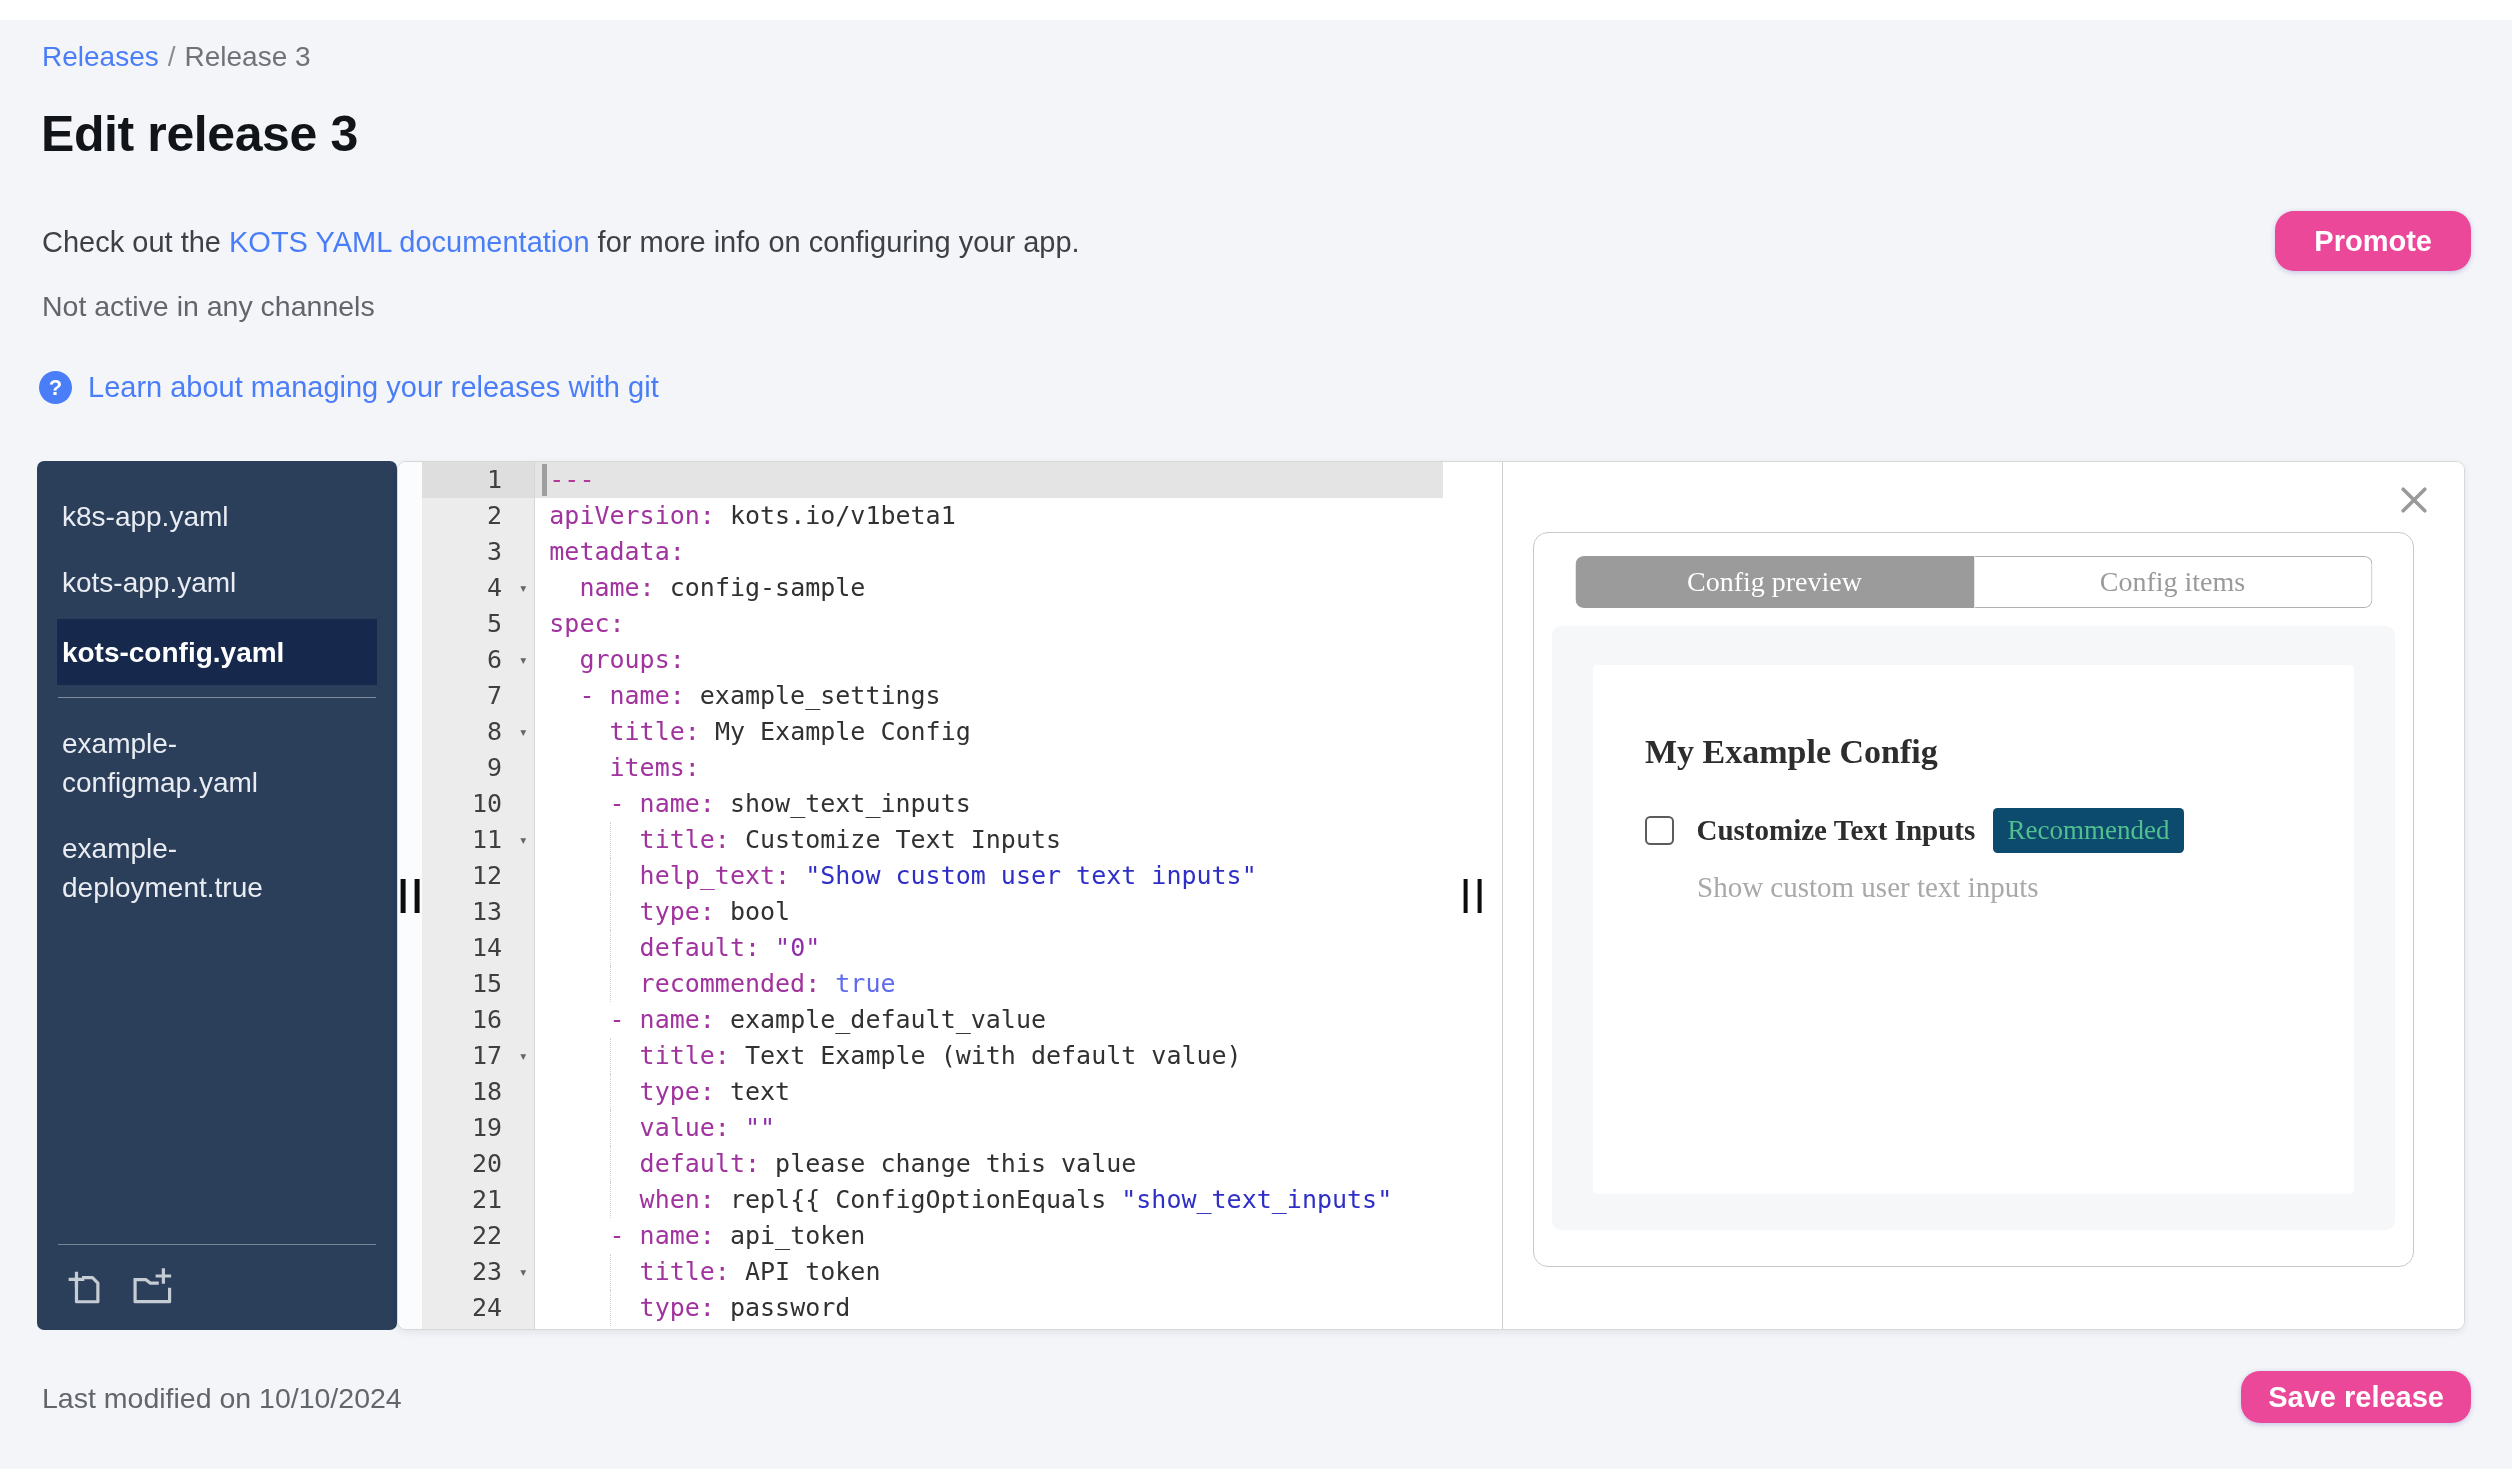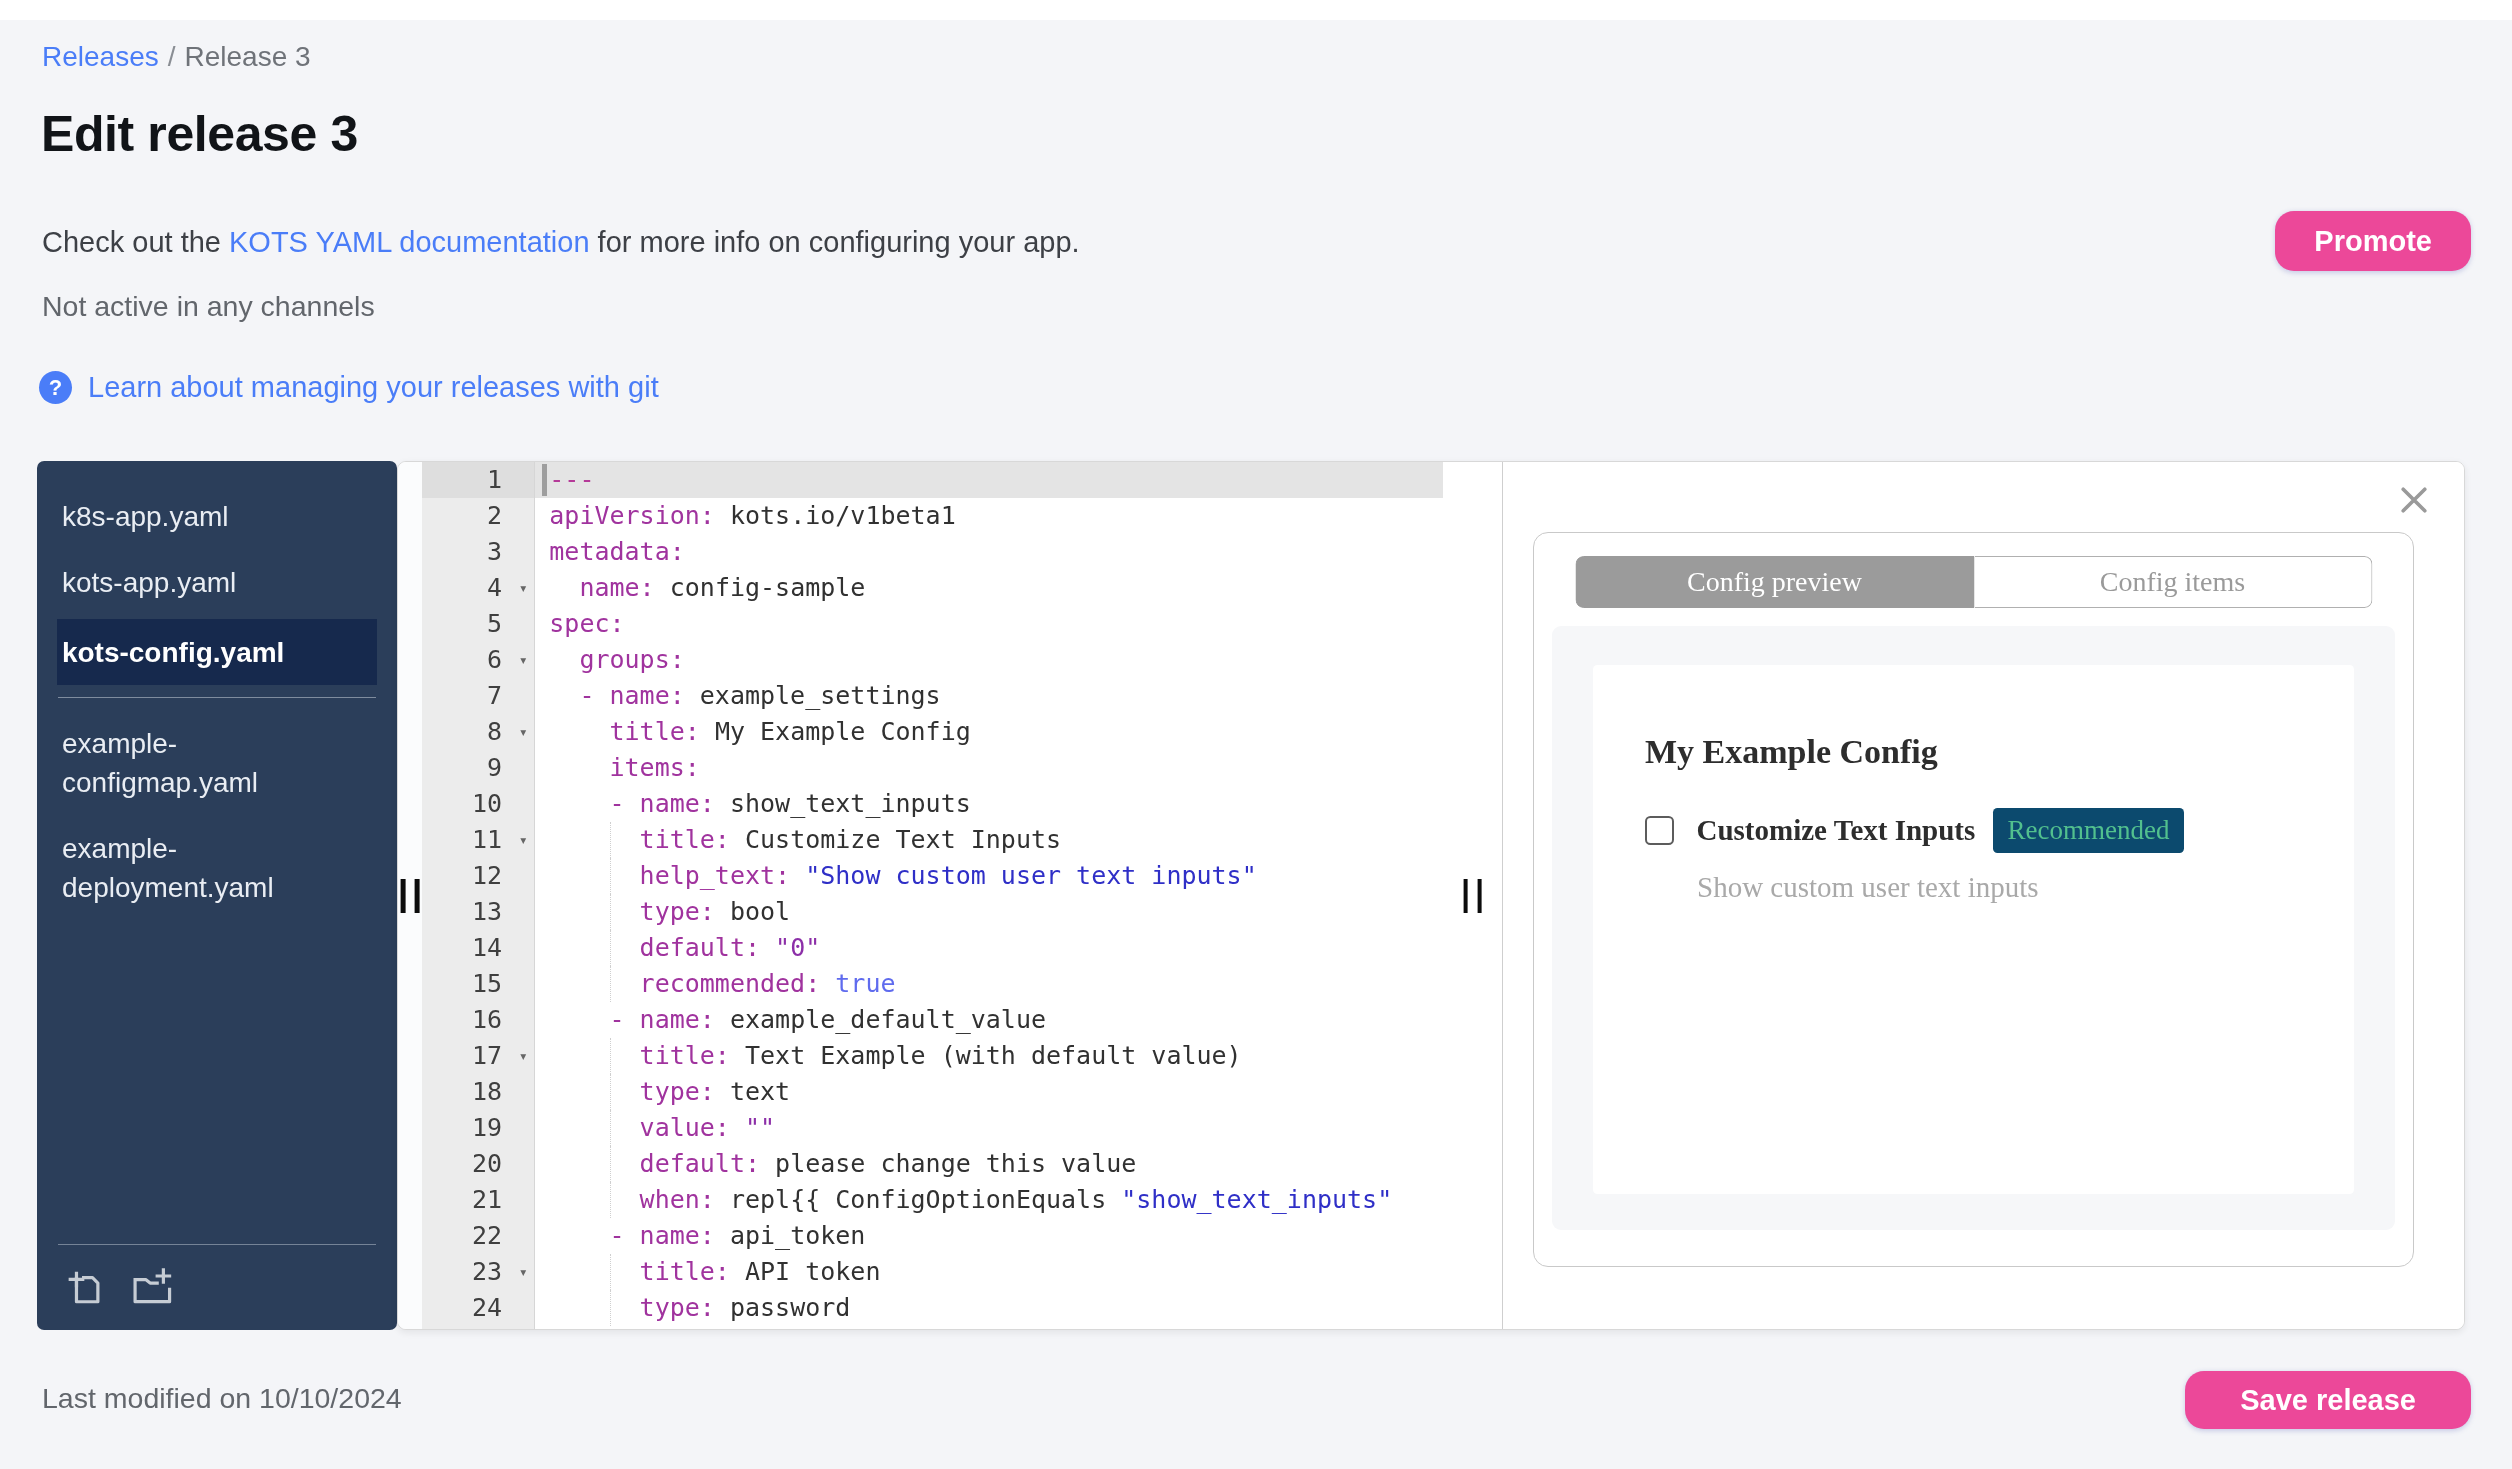--- a/index.html
+++ b/index.html
@@ -28,21 +28,21 @@
   .channels-line { position:absolute; left:42px; top:290px; font-size:28.5px; color:#62666c; }
 
   .git-row { position:absolute; left:39px; top:371px; display:flex; align-items:center; gap:16px; }
   .q-icon { width:33px; height:33px; border-radius:50%; background:#4a7df8; color:#fff; font-size:22px; font-weight:bold;
             display:flex; align-items:center; justify-content:center; }
   .git-row a { font-size:29px; color:#4a7df8; text-decoration:none; cursor:pointer; }
 
   .btn { border:none; border-radius:19px; background:#ec4899; color:#fff; font-family:"Liberation Sans",sans-serif;
          font-weight:bold; cursor:pointer; box-shadow:0 1.8px 5.3px rgba(70,80,180,.25);text-align:right; }
   .promote-btn { position:absolute; right:41px; top:211px; height:60px; padding:0 39px; font-size:29px; }
-  .save-btn { position:absolute; right:41px; top:1371px; height:58px; padding:0 55px; font-size:29px; }
+  .save-btn { position:absolute; right:41px; top:1371px; height:52px; padding:0 27px; font-size:29px; }
 
   
   .main { position:absolute; left:37px; top:461px; width:2428px; height:869px; display:flex; }
 
   
   .sidebar { width:360px; height:100%; background:#2b3e5a; border-radius:7.1px; position:relative; flex:none;
              padding-top:23px; overflow:hidden; }
   .file-list { list-style:none; }
   .file-item { font-size:28px; line-height:39px; color:#e9edf3; padding:13.4px 55px 13.4px 25px; cursor:pointer; }
   .file-item.selected { background:#16294d; font-weight:bold; color:#ffffff; margin:3.6px 19.6px; padding:13.4px 7.1px 13.4px 5.3px; }
@@ -125,21 +125,21 @@
 
   <div class="main">
 
     <div class="sidebar">
       <ul class="file-list" id="file-list">
           <li class="file-item">k8s-app.yaml</li>
           <li class="file-item">kots-app.yaml</li>
           <li class="file-item selected">kots-config.yaml</li>
           <hr class="file-divider">
           <li class="file-item">example-configmap.yaml</li>
-          <li class="file-item">example-deployment.yaml</li>
+          <li class="file-item">example-deployment.true</li>
         </ul>
       <div class="sidebar-bottom">
         <span class="sb-icon" title="">
           <svg width="41" height="41" viewBox="0 0 46 46">
             <path d="M14 13 v26 h24 V18 l-6 -6 H22"></path>
             <path d="M7 14 h14 M14 7 v14"></path>
           </svg>
         </span>
         <span class="sb-icon" title="">
           <svg width="46" height="41" viewBox="0 0 52 46">

